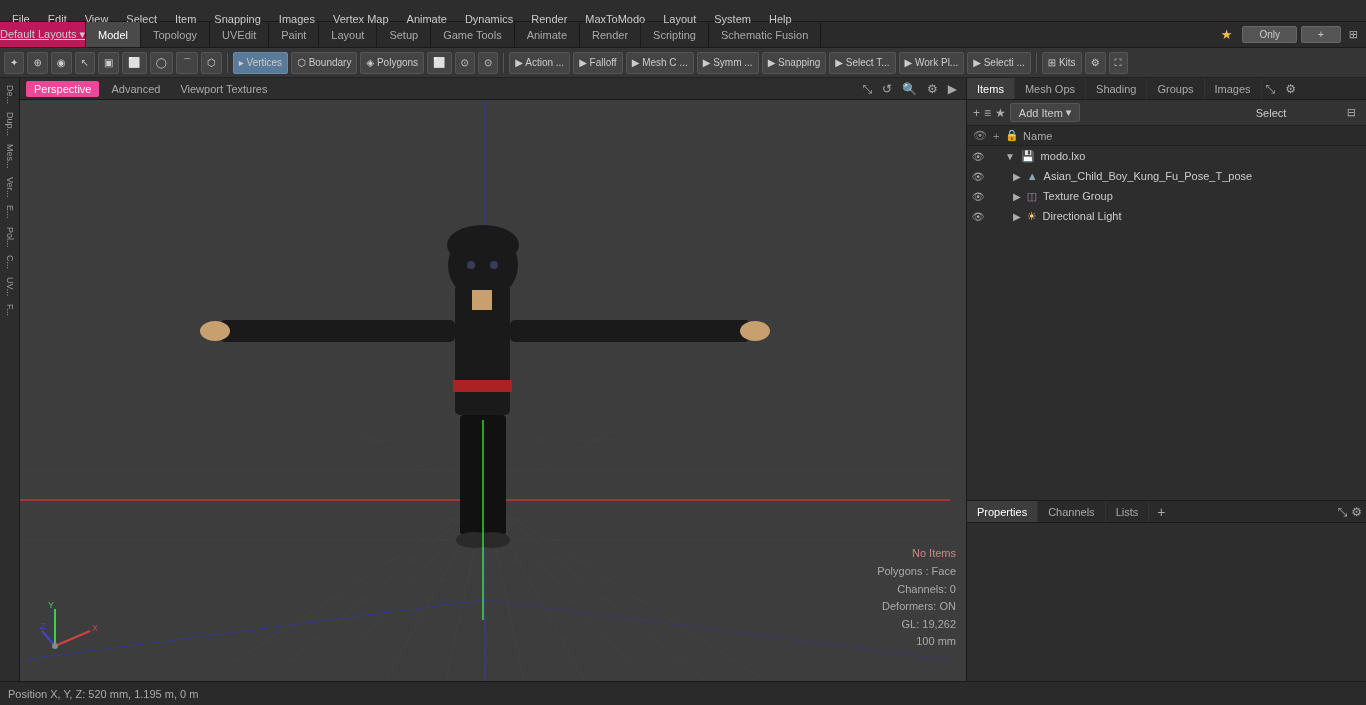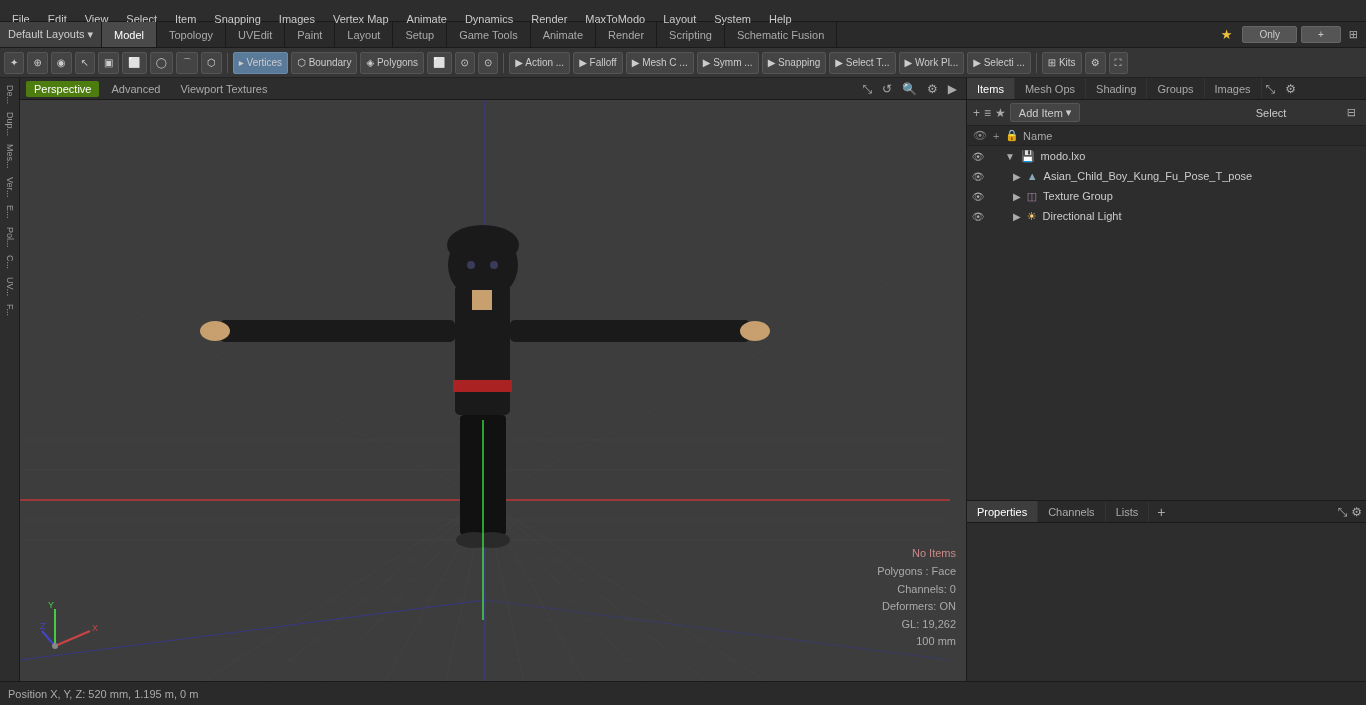--- a/index.html
+++ b/index.html
@@ -4,21 +4,21 @@
   <style>
     * { margin: 0; padding: 0; box-sizing: border-box; }
     body { width: 1366px; height: 705px; background: #3a3a3a; font-family: Arial, sans-serif; font-size: 11px; color: #ccc; overflow: hidden; }
 
     
     #menu-bar { display: flex; align-items: center; height: 22px; background: #2d2d2d; border-bottom: 1px solid #1a1a1a; padding: 0 4px; gap: 2px; }
     .menu-item { padding: 2px 8px; cursor: pointer; color: #ccc; font-size: 11px; margin-top: 16px; }
 
     
     #layout-bar { display: flex; align-items: center; height: 26px; background: #2a2a2a; border-bottom: 1px solid #1a1a1a; }
-    #layout-dropdown { display: flex; align-items: center; padding: 0 8px; background: #404040; height: 100%; border-right: 1px solid #1a1a1a; font-size: 11px; color: #ccc; cursor: pointer; }
+    #layout-dropdown { display: flex; align-items: center; padding: 0 0; background: #be185d; height: 100%; border-right: 1px solid #1a1a1a; font-size: 11px; color: #ccc; cursor: pointer; text-decoration: underline; }
     .layout-tab { padding: 0 12px; height: 100%; display: flex; align-items: center; font-size: 11px; color: #aaa; cursor: pointer; border-right: 1px solid #1a1a1a; }
     .layout-tab.active { background: #4a4a4a; color: #fff; }
     #layout-bar-right { margin-left: auto; display: flex; align-items: center; gap: 4px; padding-right: 4px; }
     .star-btn { color: #f0c040; font-size: 13px; padding: 0 6px; cursor: pointer; }
     .only-btn { padding: 2px 16px; background: #555; color: #ccc; border: 1px solid #666; font-size: 10px; cursor: pointer; border-radius: 2px; }
 
     
     #tools-bar { display: flex; align-items: center; height: 30px; background: #353535; border-bottom: 1px solid #222; padding: 0 4px; gap: 3px; flex-wrap: nowrap; overflow: hidden; }
     .tool-btn { display: flex; align-items: center; justify-content: center; height: 22px; padding: 0 5px; background: #444; border: 1px solid #555; border-radius: 2px; cursor: pointer; color: #ccc; font-size: 10px; gap: 3px; white-space: nowrap; }
     .tool-btn.active { background: #5a7a9a; border-color: #6a8aaa; }
@@ -28,21 +28,21 @@
     #main-area { display: flex; height: calc(705px - 22px - 26px - 30px - 24px); }
 
     
     #left-sidebar { width: 20px; background: #2d2d2d; border-right: 1px solid #1a1a1a; display: flex; flex-direction: column; align-items: center; padding: 4px 0; gap: 2px; overflow: hidden; }
     .sidebar-label { writing-mode: vertical-rl; font-size: 9px; color: #999; padding: 3px 0; cursor: pointer; white-space: nowrap; }
 
     
     #viewport { flex: 1; background: #3d3d3d; position: relative; overflow: hidden; }
     #viewport-header { display: flex; align-items: center; height: 22px; background: #2d2d2d; border-bottom: 1px solid #1a1a1a; padding: 0 6px; gap: 4px; }
     .vp-tab { padding: 2px 8px; font-size: 11px; color: #aaa; cursor: pointer; }
-    .vp-tab.active { color: #fff; background: #4d7c0f; border-radius: 2px; }
+    .vp-tab.active { color: #fff; background: #ec4899; border-radius: 2px; }
     #viewport-controls { margin-left: auto; display: flex; gap: 4px; align-items: center; }
     .vp-ctrl { font-size: 12px; color: #aaa; cursor: pointer; padding: 0 3px; }
 
     
     #viewport-3d { width: 100%; height: calc(100% - 22px); position: relative; background: #3d3d3d; overflow: hidden; }
 
     
     #status-bar { display: flex; align-items: center; height: 24px; background: #2a2a2a; border-top: 1px solid #1a1a1a; padding: 0 8px; font-size: 11px; color: #aaa; }
 
     

